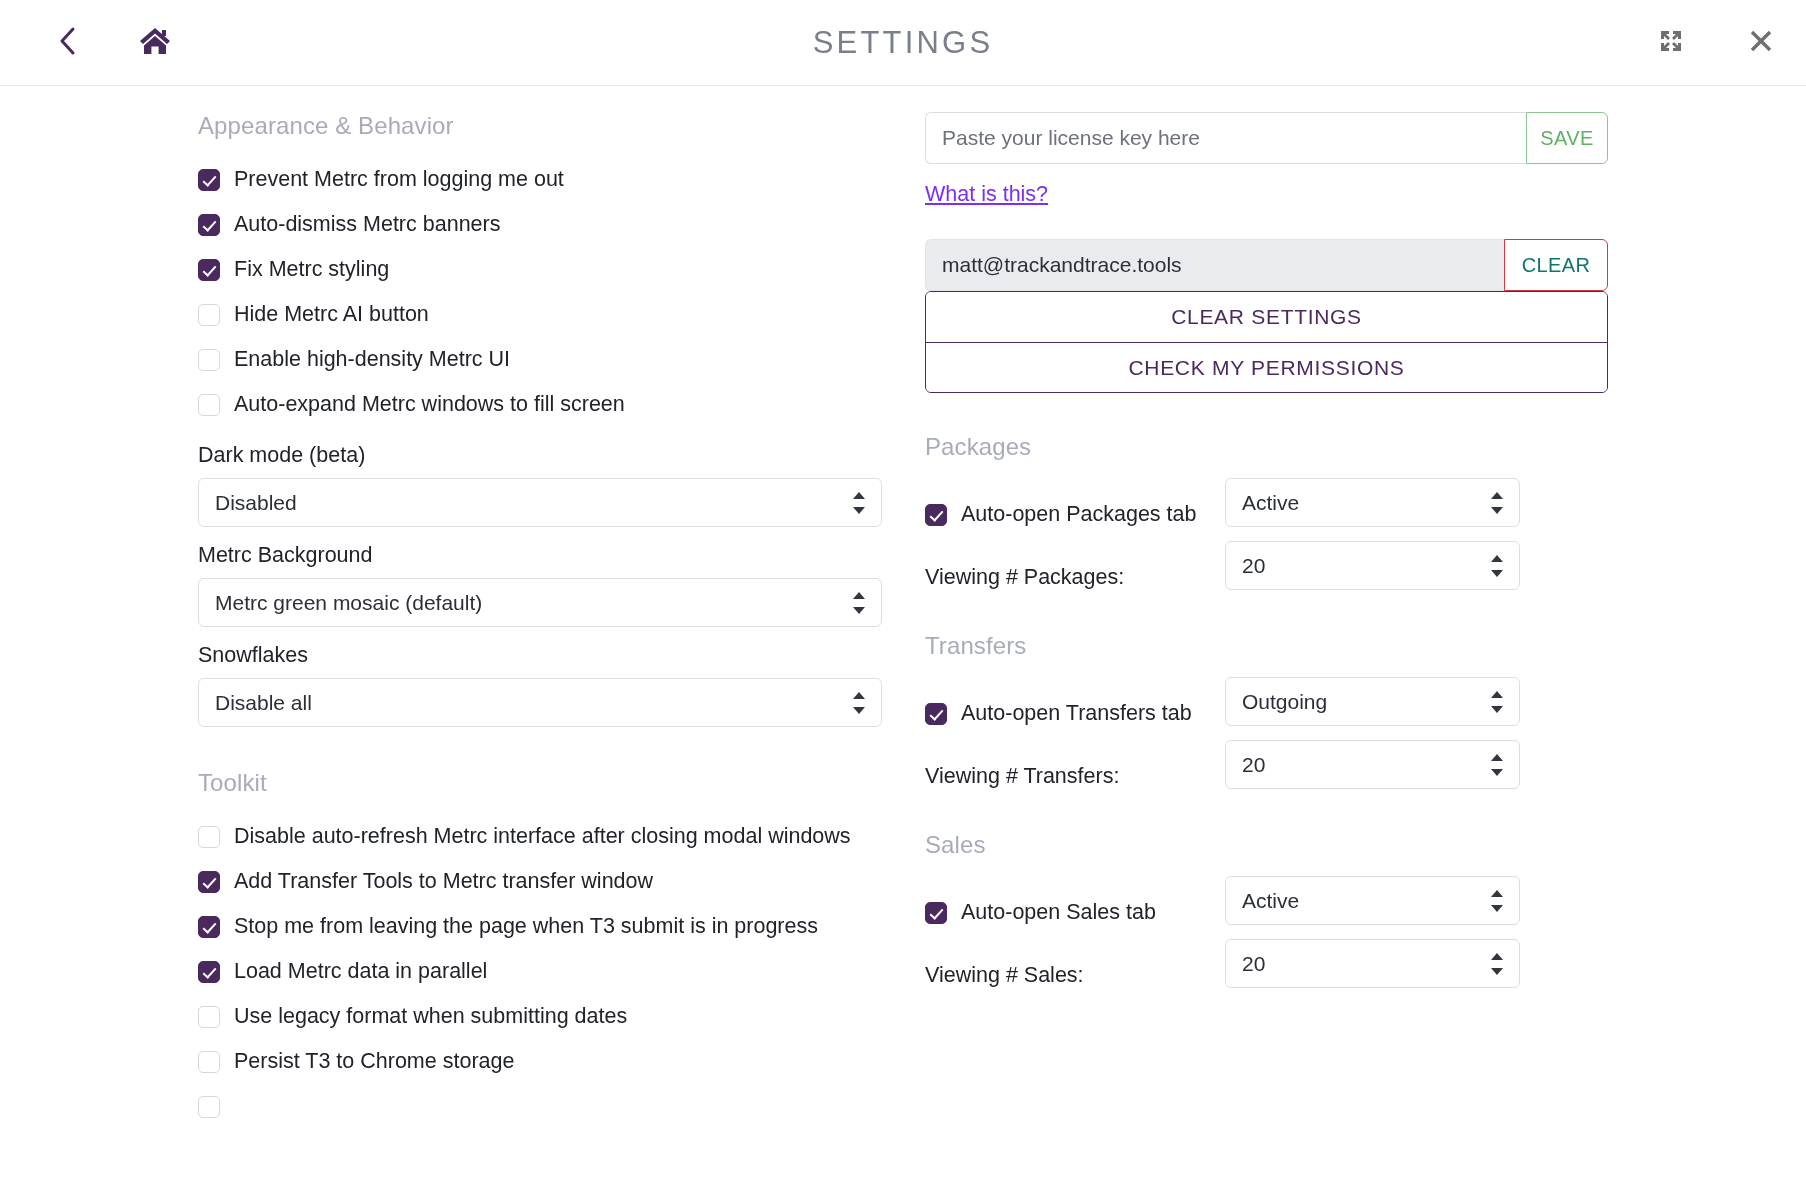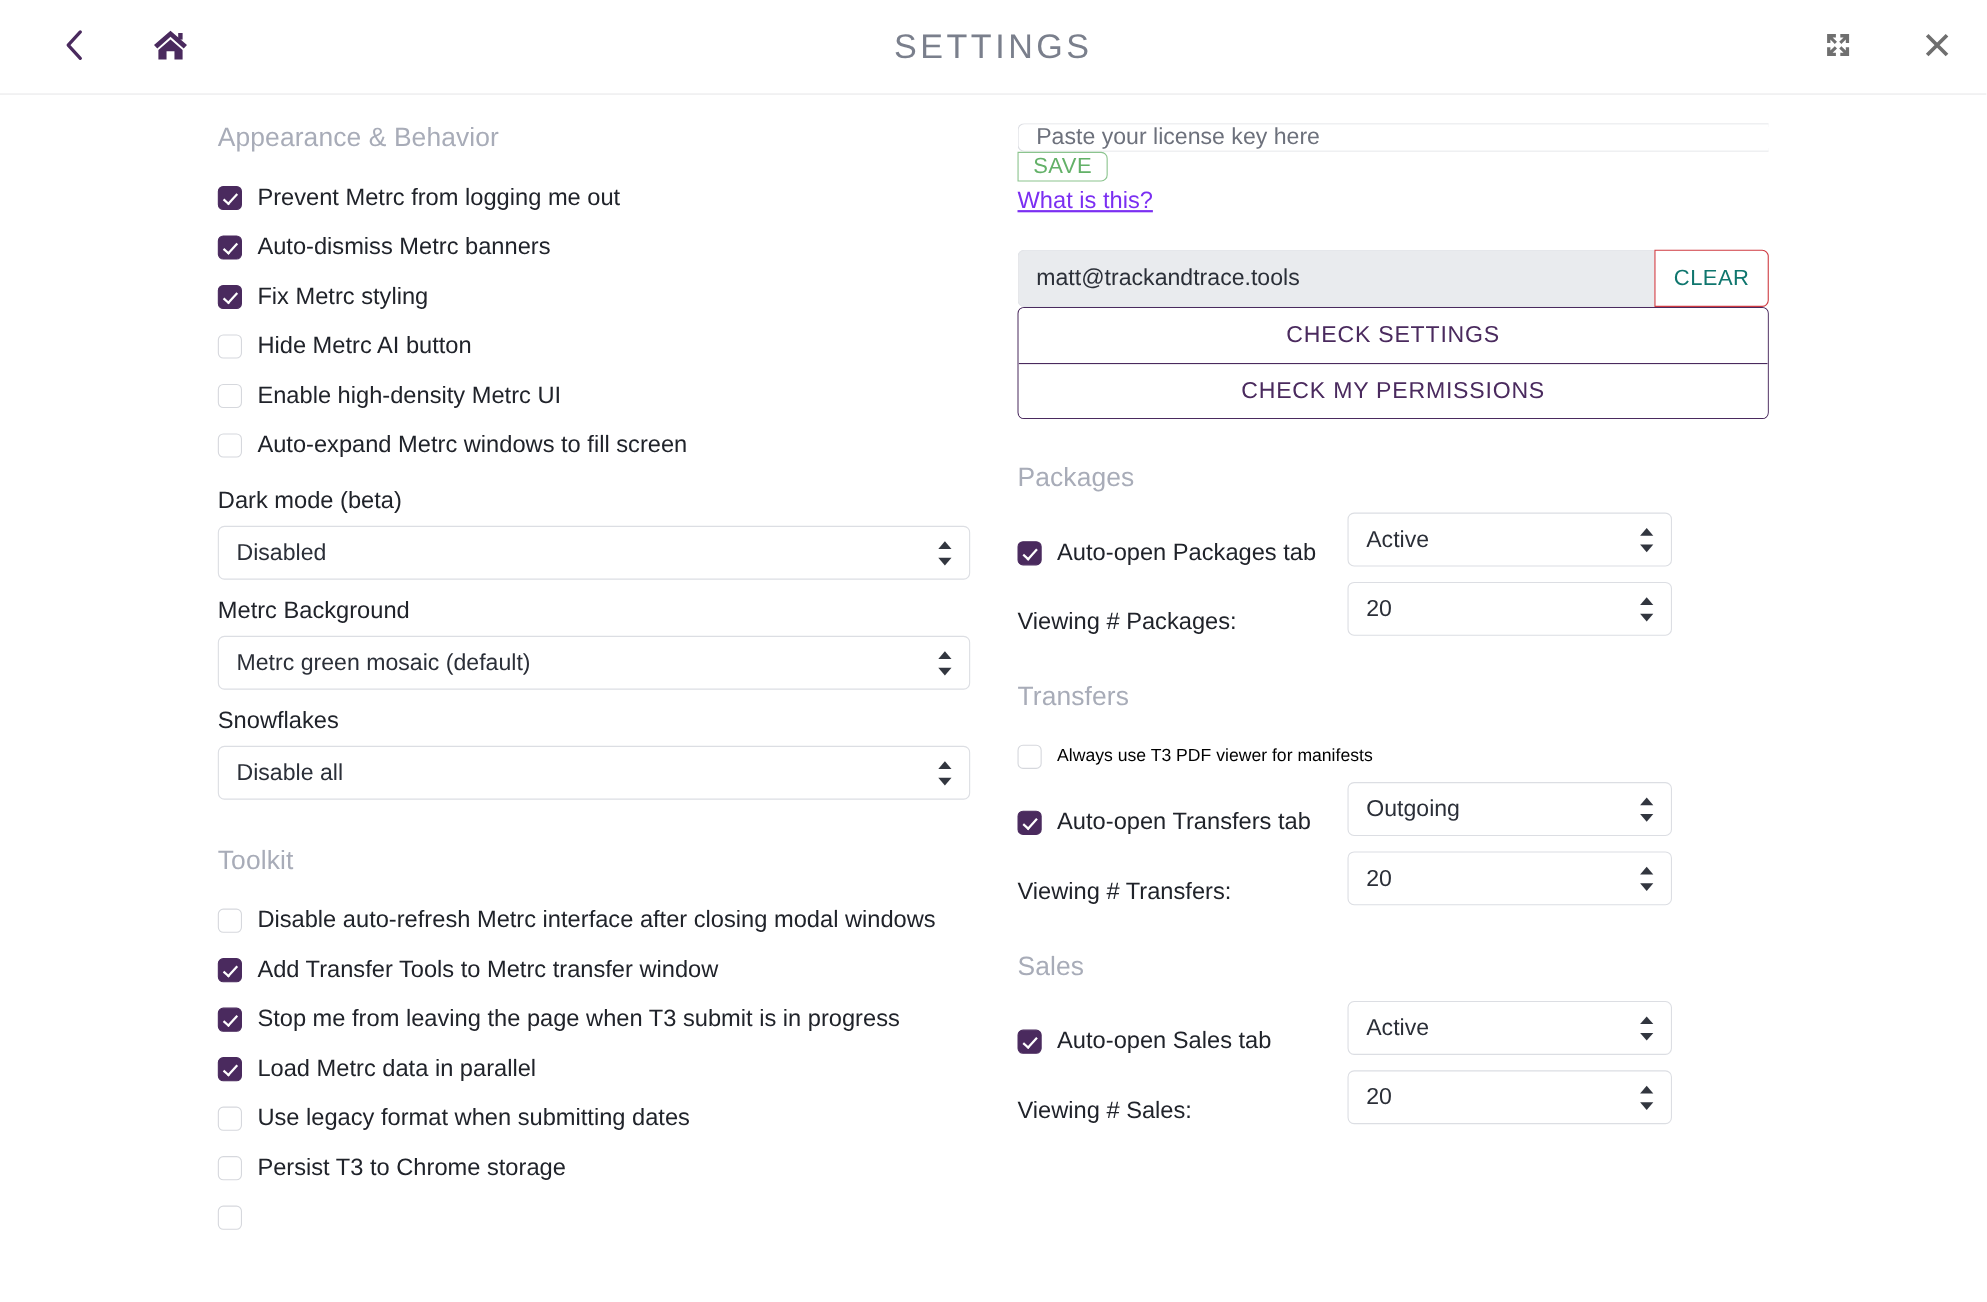--- a/index.html
+++ b/index.html
@@ -151,22 +151,21 @@
     border-right: 6px solid transparent;
   }
   .spin i.up   { border-bottom: 7px solid #32363f; }
   .spin i.down { border-top: 7px solid #32363f; }
 
   
   .inputgroup {
     display: flex;
     width: 100%;
     height: 52px;
-    margin-bottom: 6px;
-    flex-direction: column;
+    margin-bottom: 18px;
   }
   .ig-input {
     flex: 1;
     border: 1px solid #dcdee3;
     border-right: none;
     border-radius: 6px 0 0 6px;
     background: #fff;
     font-size: 21px;
     color: #2b2f38;
     padding: 0 16px;
@@ -399,21 +398,21 @@
     </div>
 
     <a class="link">What is this?</a>
 
     <div class="readonly-group">
       <div class="ro-value">matt@trackandtrace.tools</div>
       <button class="ig-btn red">CLEAR</button>
     </div>
 
     <div class="btn-stack">
-      <button class="stack-btn">CHECK SETTINGS</button>
+      <button class="stack-btn">CLEAR SETTINGS</button>
       <button class="stack-btn">CHECK MY PERMISSIONS</button>
     </div>
 
     
     <h2 class="section-title">Packages</h2>
 
     <div class="pairrow">
       <div class="pair-left">
         <span class="cbox on"></span>
         <span class="plain">Auto-open Packages tab</span>
@@ -440,24 +439,20 @@
               <i class="up"></i>
               <i class="down"></i>
             </span>
         </div>
       </div>
     </div>
 
     
     <h2 class="section-title spaced">Transfers</h2>
 
-    <div class="plainrow">
-      <span class="cbox"></span>
-      <span class="plain" style="margin-left:14px">Always use T3 PDF viewer for manifests</span>
-    </div>
 
     <div class="pairrow">
       <div class="pair-left">
         <span class="cbox on"></span>
         <span class="plain">Auto-open Transfers tab</span>
       </div>
       <div class="pair-right">
         <div class="selbox">
           <span class="val">Outgoing</span>
           <span class="spin">

